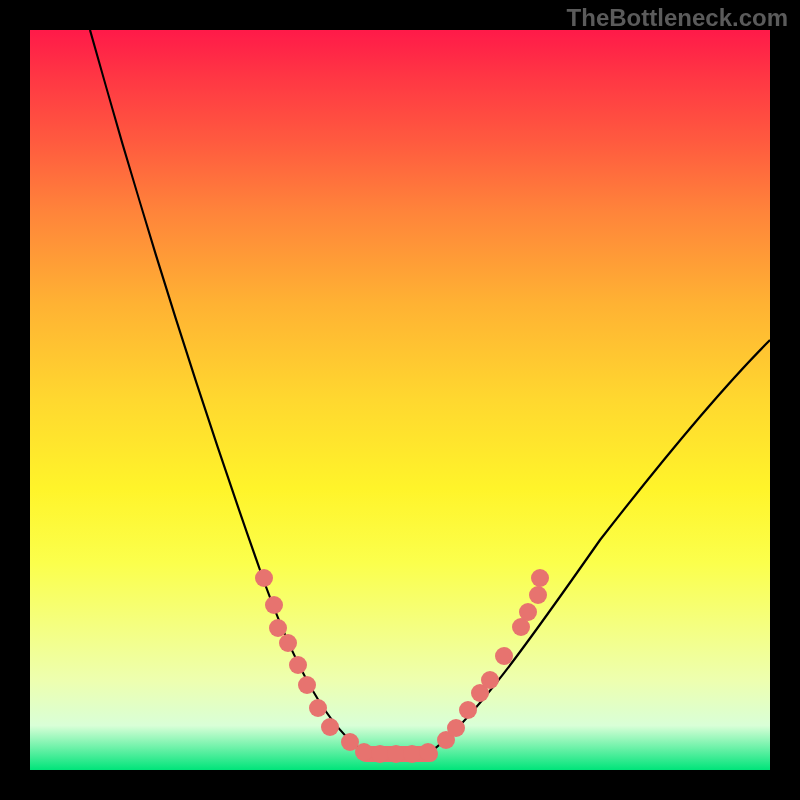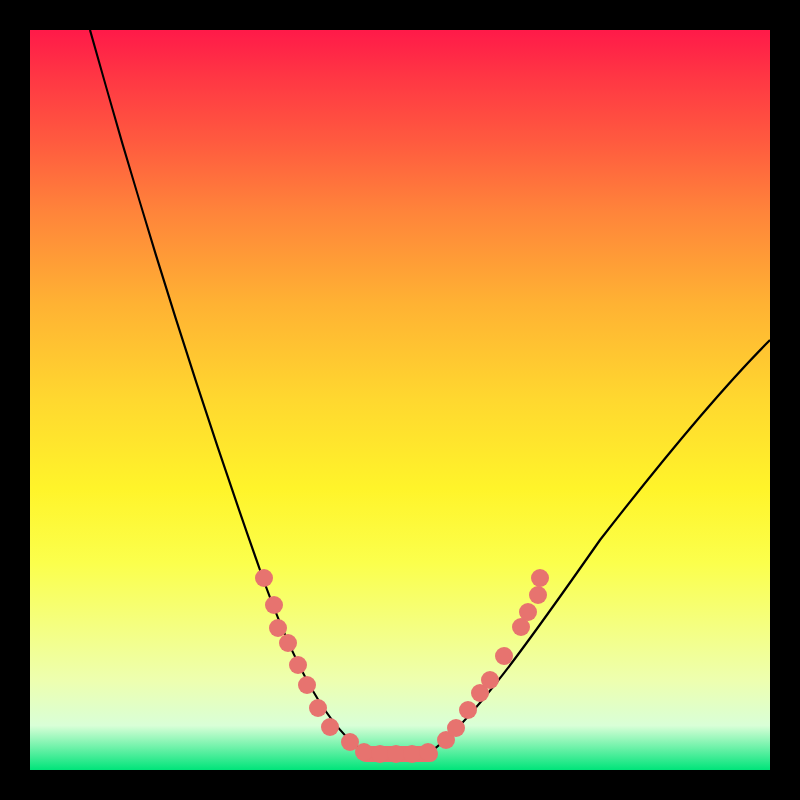--- a/index.html
+++ b/index.html
@@ -111,13 +111,14 @@
         <circle class="dot" cx="460" cy="650" r="9"></circle>
         <circle class="dot" cx="474" cy="626" r="9"></circle>
         <circle class="dot" cx="491" cy="597" r="9"></circle>
         <circle class="dot" cx="498" cy="582" r="9"></circle>
         <circle class="dot" cx="508" cy="565" r="9"></circle>
         <circle class="dot" cx="510" cy="548" r="9"></circle>
       </g>
     </svg>
   </div>
 
+  <div class="watermark">TheBottleneck.com</div>
 </div>
 
 </body></html>

